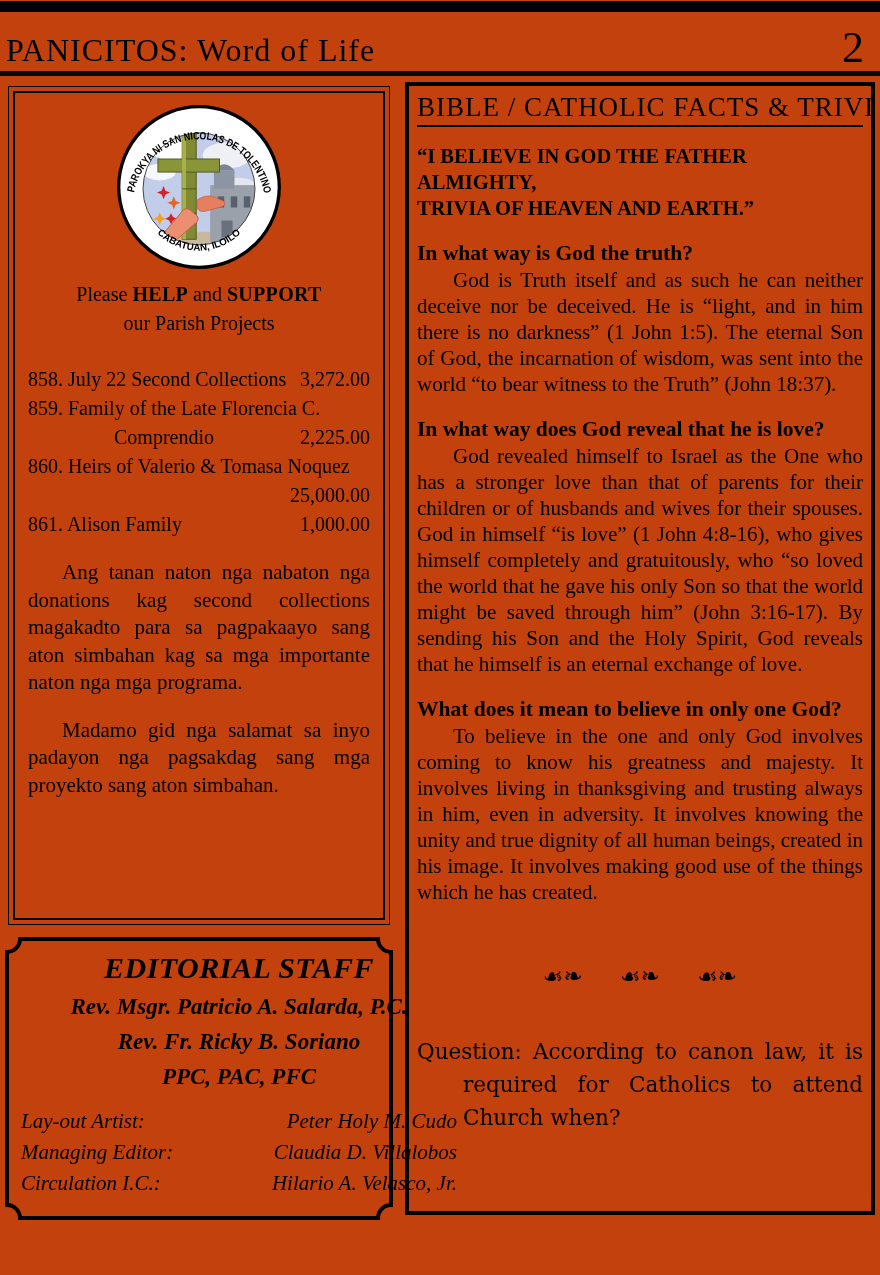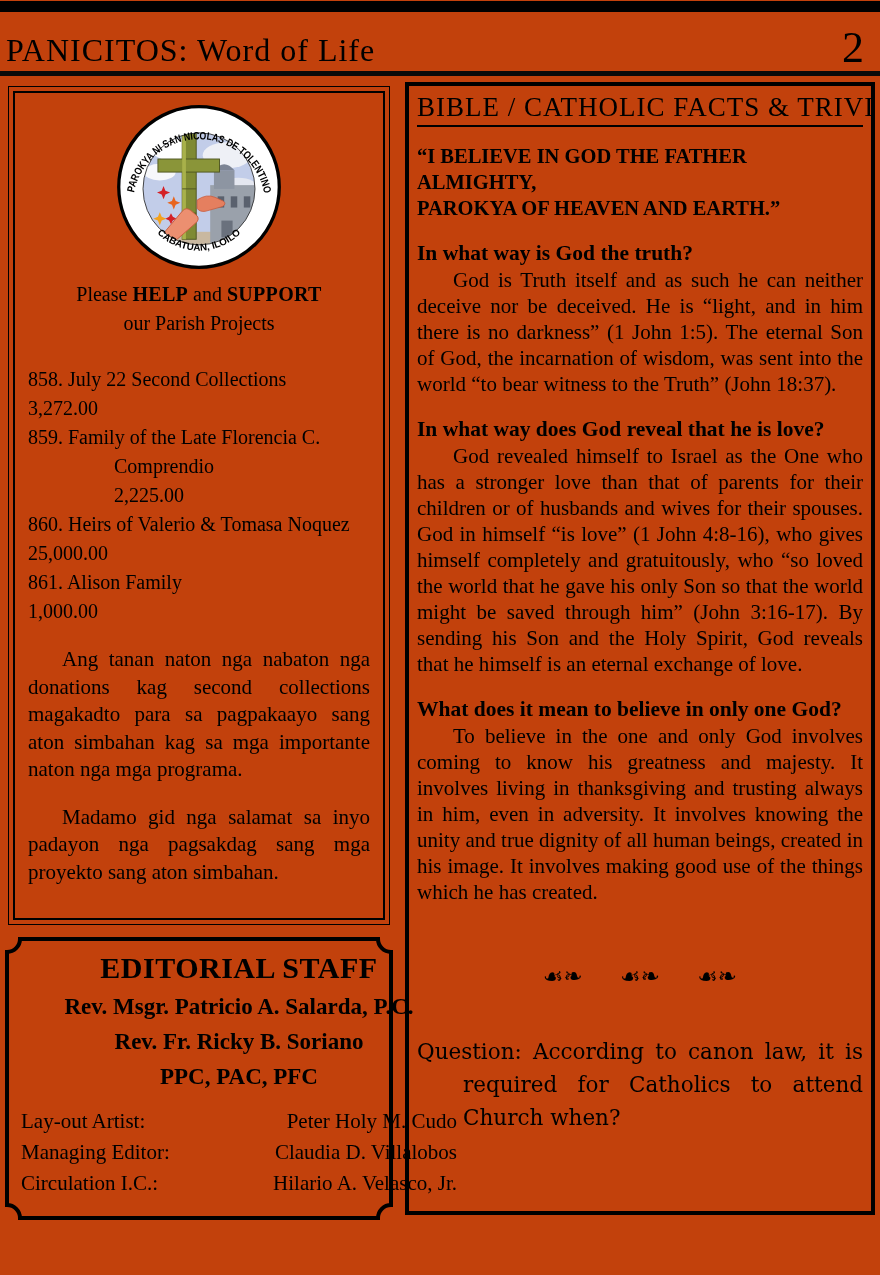--- a/index.html
+++ b/index.html
@@ -22,32 +22,32 @@
   }
   .left-box-inner {
     width:100%; height:100%; border:2px solid #000; box-sizing:border-box;
     padding:6px 13px 0; text-align:center; overflow:hidden;
   }
   .logo-wrap { width:168px; height:168px; margin:4px auto 0; }
   .support-line1 { margin-top:12px; font-size:20px; }
   .support-line1 b { letter-spacing:.3px; }
   .support-line2 { margin-top:6px; font-size:20px; }
   .collections { margin-top:30px; font-size:20px; line-height:29px; text-align:left; }
-  .c-row { display:flex; justify-content:space-between;flex-direction:column; }
+  .c-row { display:flex; justify-content:space-between; }
   .c-row .item { white-space:nowrap; }
   .c-row.indent { padding-left:86px; }
   .c-row.amount-only { justify-content:flex-end; }
   .lp { margin-top:20px; text-align:justify; font-size:21px; line-height:27.5px; text-indent:34px; }
   .quote {
     margin-top:40px; font-weight:bold; font-style:italic; font-size:20.5px;
     line-height:30px; text-align:justify; text-indent:30px;
   }
 
   
-  .ed-box { position:absolute; left:5px; top:937px; width:468px; height:283px; }
+  .ed-box { position:absolute; left:5px; top:937px; width:468px; height:283px;font-style:italic; }
   .ed-frame { position:absolute; left:0; top:0; }
   .ed-content { position:relative; padding:14px 16px 0; text-align:center; }
   .ed-title { font-size:30px; font-weight:bold; letter-spacing:.5px; }
   .ed-name { font-size:23px; font-weight:bold; margin-top:9px; }
   .ed-roles { margin-top:16px; font-size:21px; line-height:31px; text-align:left; }
   .role-row { display:flex; justify-content:space-between;align-items:center; }
 
   
   .right-box {
     position:absolute; left:405px; top:82px; width:470px; height:1133px;
@@ -192,21 +192,21 @@
         </div>
       </div>
     </div>
   </div>
 
   <div class="right-box">
     <div class="trivia-header">BIBLE / CATHOLIC FACTS &amp; TRIVIA</div>
 
     <div class="creed">
       <div>“I BELIEVE IN GOD THE FATHER ALMIGHTY,</div>
-      <div>PAROKYA OF HEAVEN AND EARTH.”</div>
+      <div>TRIVIA OF HEAVEN AND EARTH.”</div>
     </div>
 
     <div>
       <div class="qa-q">In what way is God the truth?</div>
       <div class="qa-a">God is Truth itself and as such he can neither deceive nor be deceived. He is “light, and in him there is no darkness” (1 John 1:5). The eternal Son of God, the incarnation of wisdom, was sent into the world “to bear witness to the Truth” (John 18:37).</div>
     </div>
 
     <div>
       <div class="qa-q">In what way does God reveal that he is love?</div>
       <div class="qa-a">God revealed himself to Israel as the One who has a stronger love than that of parents for their children or of husbands and wives for their spouses. God in himself “is love” (1 John 4:8-16), who gives himself completely and gratuitously, who “so loved the world that he gave his only Son so that the world might be saved through him” (John 3:16-17). By sending his Son and the Holy Spirit, God reveals that he himself is an eternal exchange of love.</div>

